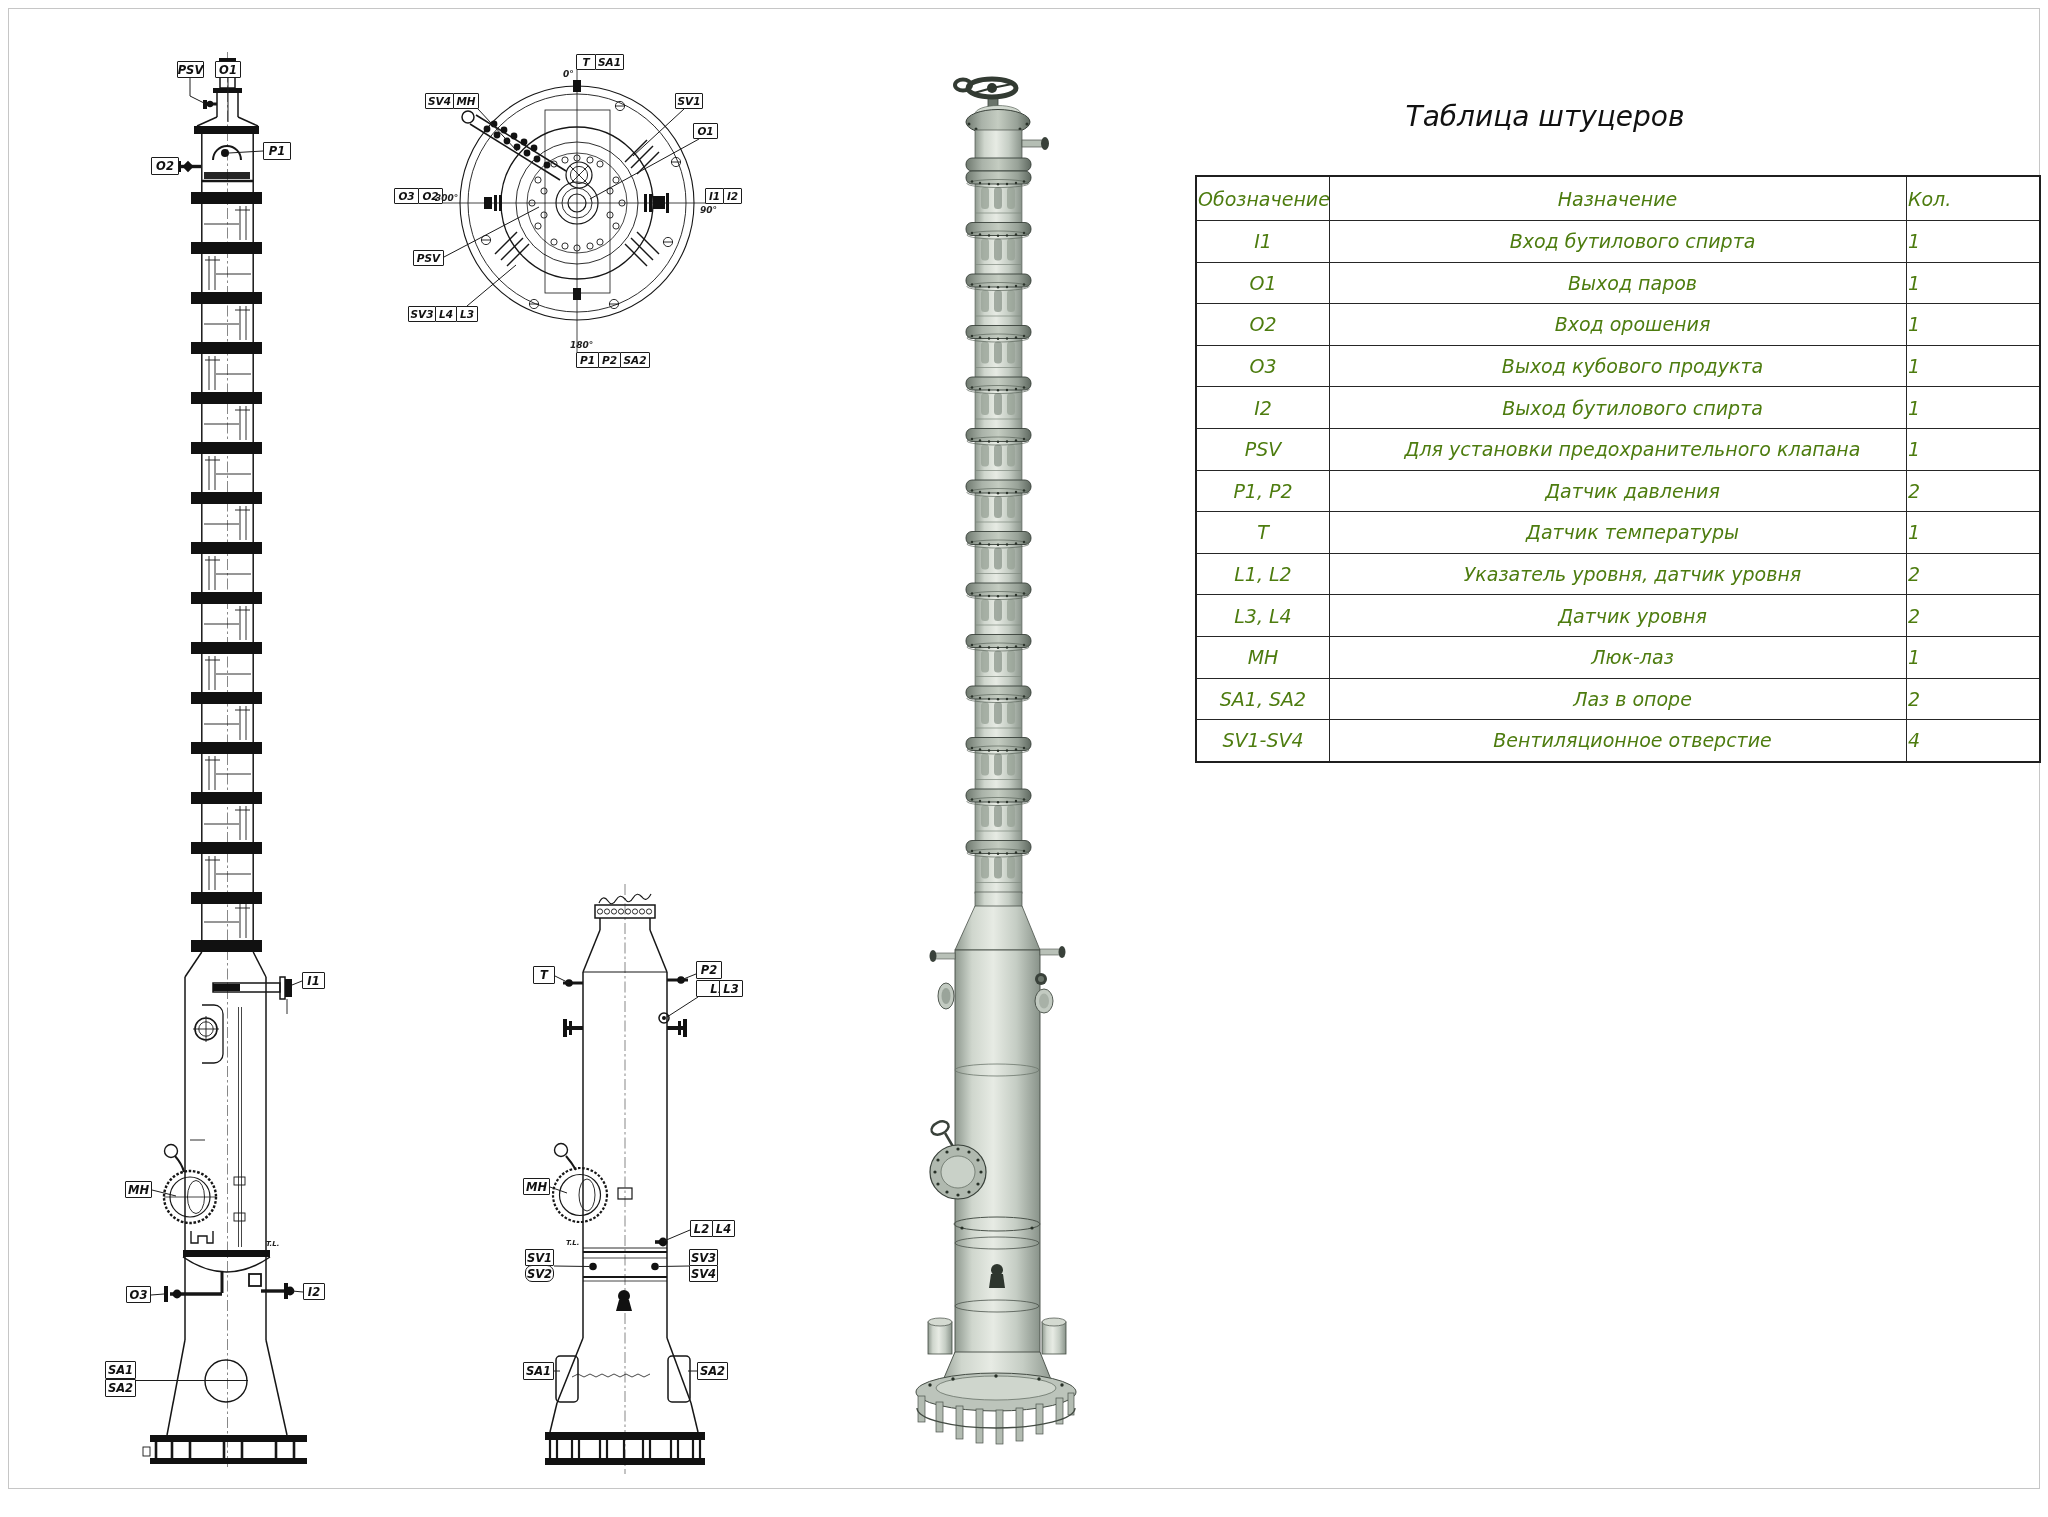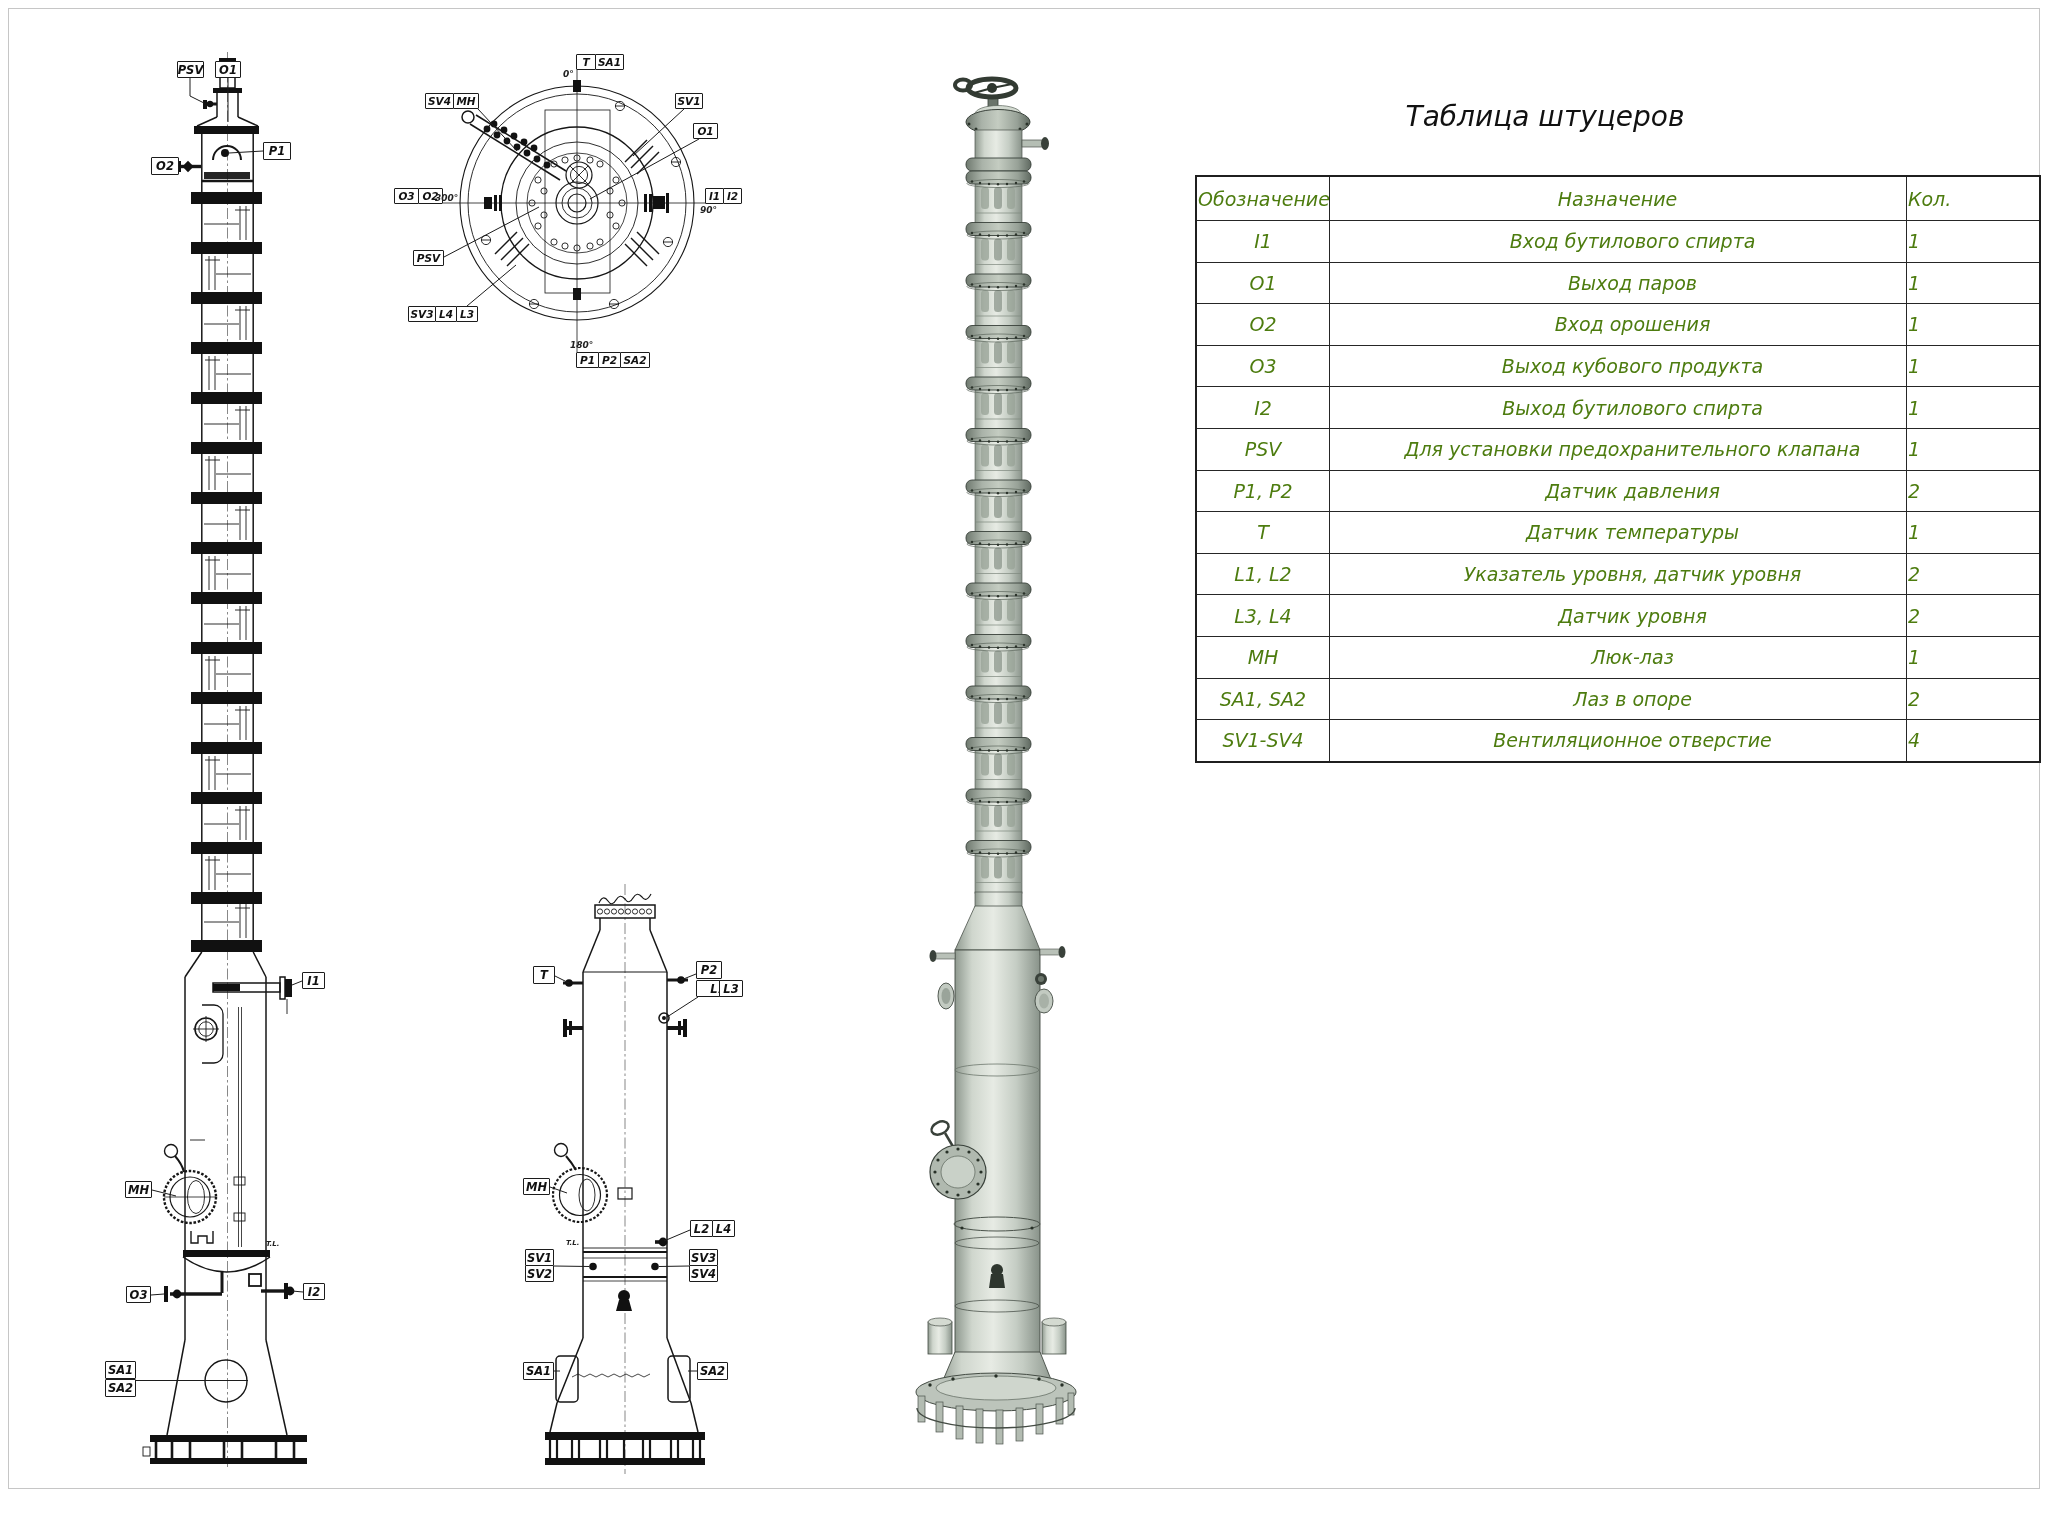--- a/index.html
+++ b/index.html
@@ -588,21 +588,21 @@
   <div class="ang" style="left:435px;top:193px;">300°</div>
 
   <div class="lbl" style="left:533px;top:966px;width:22px;height:18px;">T</div>
   <div class="lbl" style="left:696px;top:961px;width:26px;height:18px;">P2</div>
   <div class="lbl" style="left:696px;top:980px;width:44px;height:17px;">L1</div>
   <div class="lbl" style="left:719px;top:980px;width:24px;height:17px;">L3</div>
   <div class="lbl" style="left:523px;top:1178px;width:27px;height:17px;">MH</div>
   <div class="lbl" style="left:690px;top:1220px;width:23px;height:17px;">L2</div>
   <div class="lbl" style="left:712px;top:1220px;width:23px;height:17px;">L4</div>
   <div class="lbl" style="left:525px;top:1249px;width:29px;height:17px;">SV1</div>
-  <div class="lbl" style="left:525px;top:1265px;width:29px;height:17px;">SV2</div>
+  <div class="lbl" style="left:525px;top:1265px;width:29px;height:17px;border-radius:7px;">SV2</div>
   <div class="lbl" style="left:689px;top:1249px;width:29px;height:17px;">SV3</div>
   <div class="lbl" style="left:689px;top:1265px;width:29px;height:17px;">SV4</div>
   <div class="lbl" style="left:523px;top:1362px;width:31px;height:18px;">SA1</div>
   <div class="lbl" style="left:697px;top:1362px;width:31px;height:18px;">SA2</div>
   <div class="tl" style="left:566px;top:1239px;">T.L.</div>
 
   <div id="tbl-title">Таблица штуцеров</div>
   <table class="nz">
     <thead>
       <tr>

